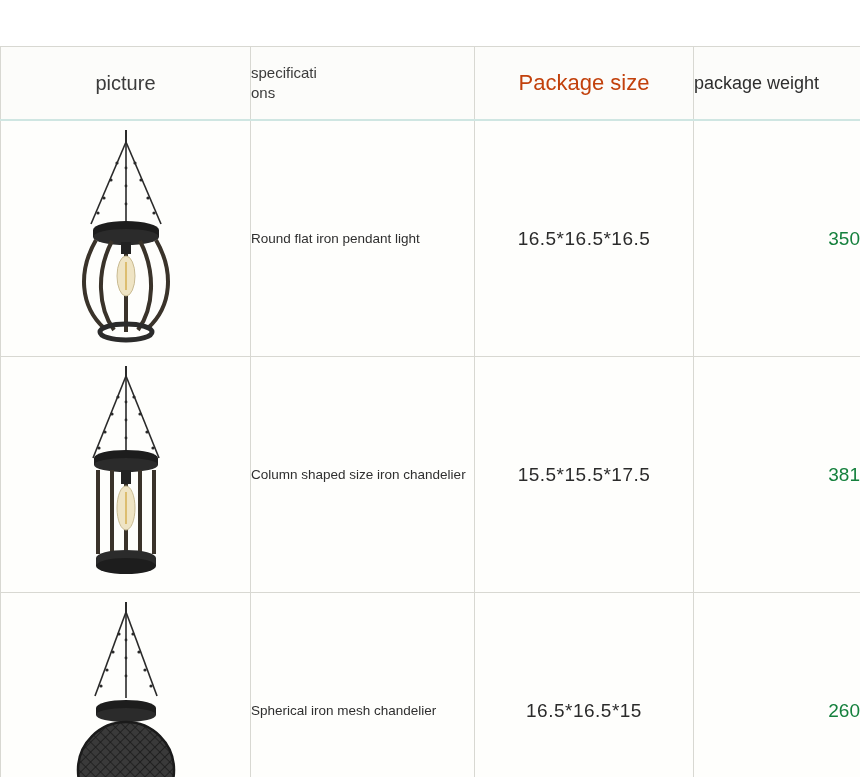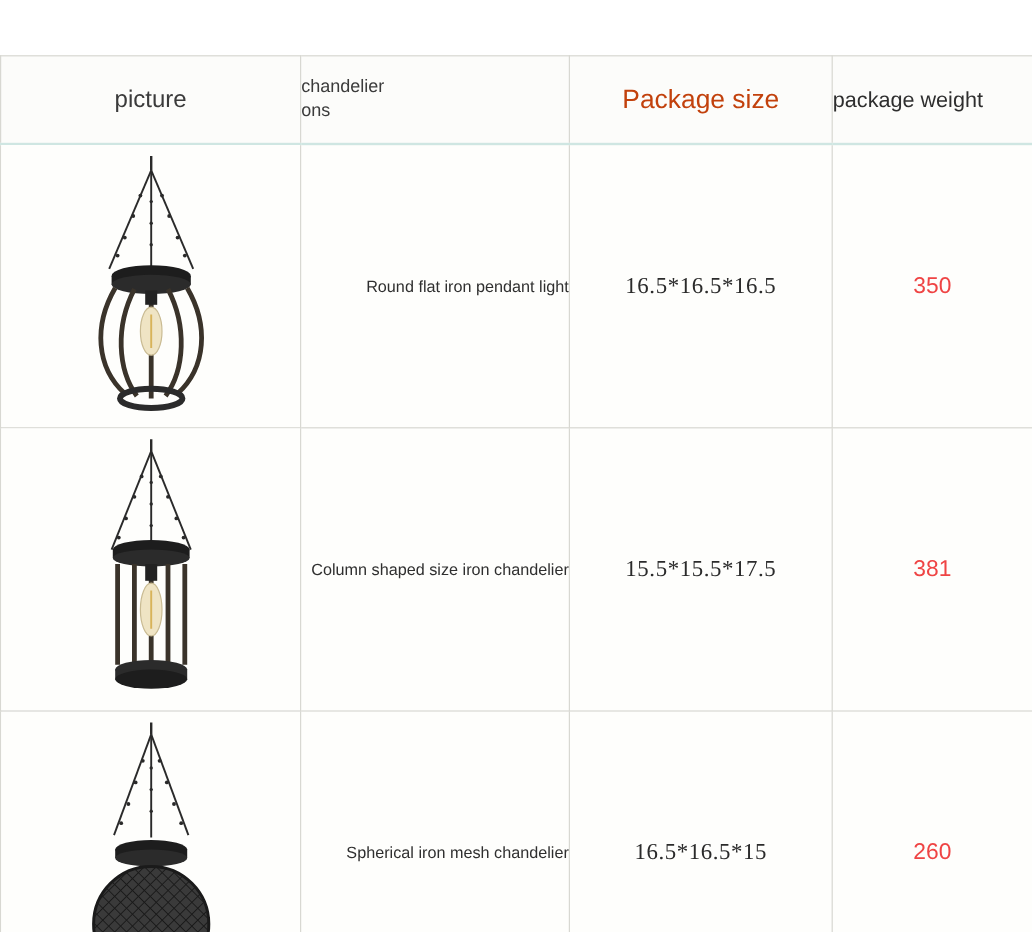--- a/index.html
+++ b/index.html
@@ -76,33 +76,32 @@
 
   td.pic-cell {
     text-align: center;
     position: relative;
   }
   td.spec-cell {
     font-size: 13.5px;
     color: #2f2f2f;
     padding-left: 8px;
     padding-right: 8px;
-    text-align: right;
+    text-align: left;
   }
   td.size-cell {
     text-align: center;
     font-size: 19px;
     color: #2b2b2b;
     letter-spacing: 0.5px;
-    font-family: Liberation Serif, serif;
   }
   td.weight-cell {
-    text-align: center;
+    text-align: right;
     font-size: 19px;
-    color: #ef4444;
+    color: #15803d;
   }
 
   
   .lamp {
     display: inline-block;
     position: relative;
     width: 180px;
     height: 225px;
   }
   .chain {
@@ -131,21 +130,21 @@
     <colgroup>
       <col class="c-pic">
       <col class="c-spec">
       <col class="c-size">
       <col class="c-weight">
     </colgroup>
     <tbody>
       <tr class="header-row">
         <td class="hdr-picture">picture</td>
         <td class="hdr-spec">
-          <div>chandelier</div>
+          <div>specificati</div>
           <div>ons</div>
         </td>
         <td class="hdr-size">Package size</td>
         <td class="hdr-weight">package weight</td>
       </tr>
 
       <tr class="data-row row-1">
         <td class="pic-cell">
           <div class="lamp lamp1">
             <svg class="chain" width="110" height="110" viewBox="0 0 110 110">

